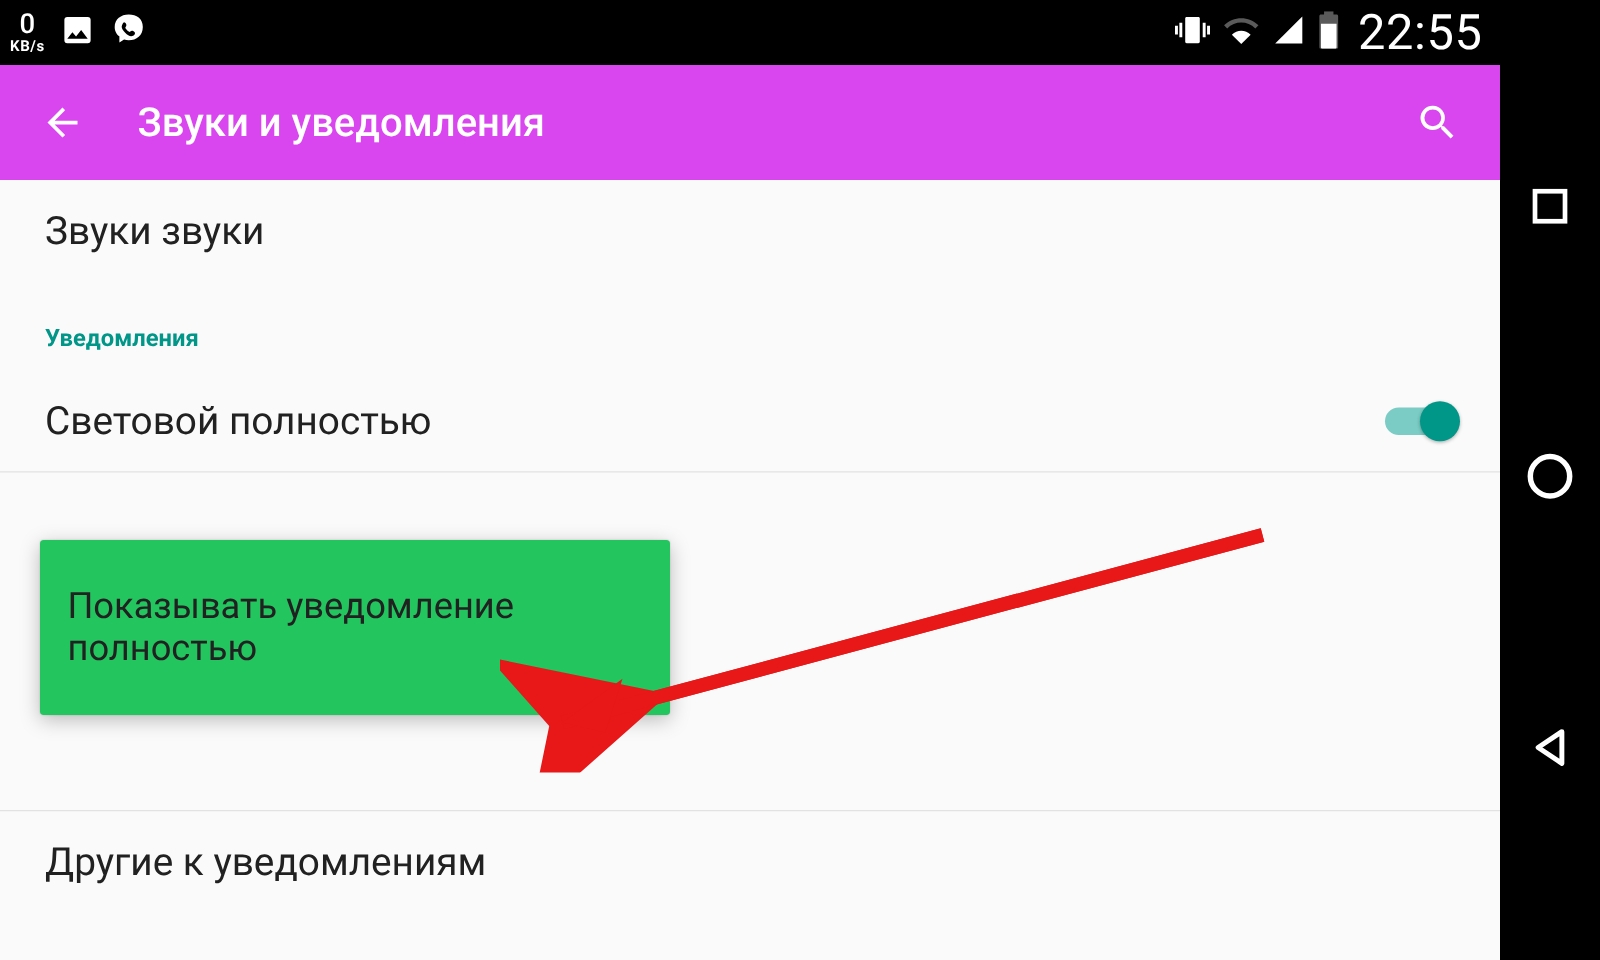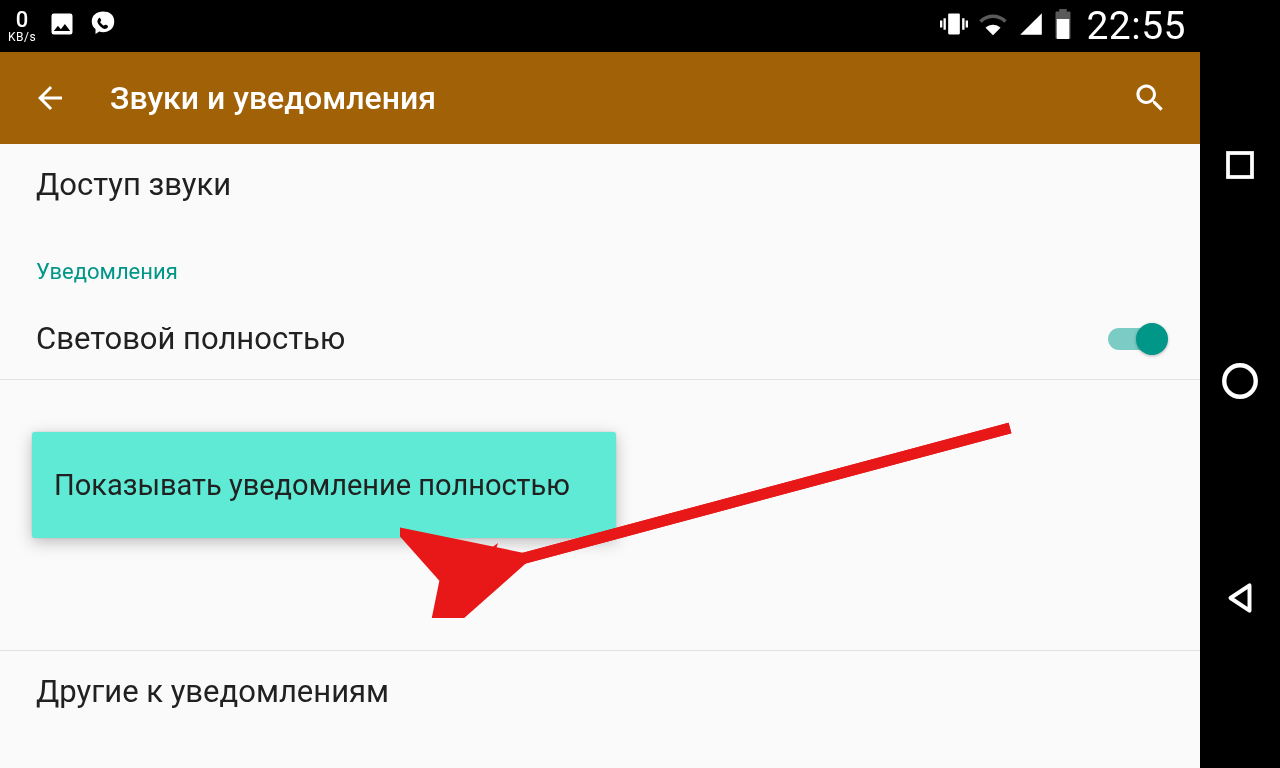--- a/index.html
+++ b/index.html
@@ -11,48 +11,48 @@
   .navbar svg { fill: #fff; }
 
   
   .status-bar {
     height: 52px; background: #000; color: #fff;
     display: flex; align-items: center; padding: 0 14px 0 8px; font-size: 18px;
   }
   .status-left { display: flex; align-items: center; gap: 12px; }
   .kbs { text-align: center; line-height: 1; }
   .kbs .num { font-size: 22px; font-weight: 500; }
-  .kbs .unit { font-size: 12px; font-weight: 400; letter-spacing: 0.5px; }
+  .kbs .unit { font-size: 12px; font-weight: 700; letter-spacing: 0.5px; }
   .status-right { margin-left: auto; display: flex; align-items: center; gap: 10px; }
   .clock { font-size: 39px; font-weight: 400; letter-spacing: 0.5px; margin-left: 4px; }
 
   
   .app-bar {
-    height: 92px; background: #a16207; color: #fff;
+    height: 92px; background: #d946ef; color: #fff;
     display: flex; align-items: center; padding: 0 30px; gap: 40px;
   }
   .app-bar .title { font-size: 32px; font-weight: 500; flex: 1; }
   .app-bar .back, .app-bar .search { width: 40px; height: 40px; display: flex; align-items: center; justify-content: center; }
 
   
   .content { background: #fafafa; }
   .row { padding: 22px 36px; font-size: 31px; color: #212121; display: flex; align-items: center; }
-  .row.section { color: #009688; font-size: 22px; font-weight: 400; padding-top: 34px; padding-bottom: 14px; }
+  .row.section { color: #009688; font-size: 19px; font-weight: 700; padding-top: 34px; padding-bottom: 14px; }
   .row .spacer { flex: 1; }
   .divider { height: 1px; background: #e2e2e2; }
   .row.hidden-spacer { height: 270px; }
 
   
   .toggle { position: relative; width: 56px; height: 22px; background: #7accc4; border-radius: 11px; }
   .toggle .knob { position: absolute; right: -4px; top: -5px; width: 32px; height: 32px; border-radius: 50%; background: #009688; box-shadow: 0 1px 3px rgba(0,0,0,.3); }
 
   
   .popup {
-    position: absolute; left: 32px; top: 432px; width: 584px;
-    background: #5eead4; box-shadow: 0 4px 16px rgba(0,0,0,.25), 0 0 2px rgba(0,0,0,.15);
+    position: absolute; left: 32px; top: 432px; width: 504px;
+    background: #22c55e; box-shadow: 0 4px 16px rgba(0,0,0,.25), 0 0 2px rgba(0,0,0,.15);
     border-radius: 3px; padding: 12px 0;
   }
   .popup .item { padding: 24px 22px; font-size: 29px; color: #212121; }
 
   
   .arrow-svg { position: absolute; left: 400px; top: 408px; pointer-events: none; }
 
 </style>
 </head>
 <body>
@@ -112,21 +112,21 @@
     <div class="title">Звуки и уведомления</div>
     <div class="search">
       <svg width="36" height="36" viewBox="0 0 24 24">
           <path fill="#fff" d="M15.5 14h-.8l-.3-.3A6.5 6.5 0 1 0 9.5 16c1.6 0 3.1-.6 4.2-1.6l.3.3v.8l5 5 1.5-1.5-5-5zm-6 0A4.5 4.5 0 1 1 14 9.5 4.5 4.5 0 0 1 9.5 14z"></path>
         </svg>
     </div>
   </div>
 
   <div class="content">
     <div class="row">
-      <span>Доступ звуки</span>
+      <span>Звуки звуки</span>
     </div>
     <div class="row section">
       <span>Уведомления</span>
     </div>
     <div class="row">
       <span>Световой полностью</span>
       <span class="spacer"></span>
       <span class="toggle">
           <span class="knob"></span>
         </span>

